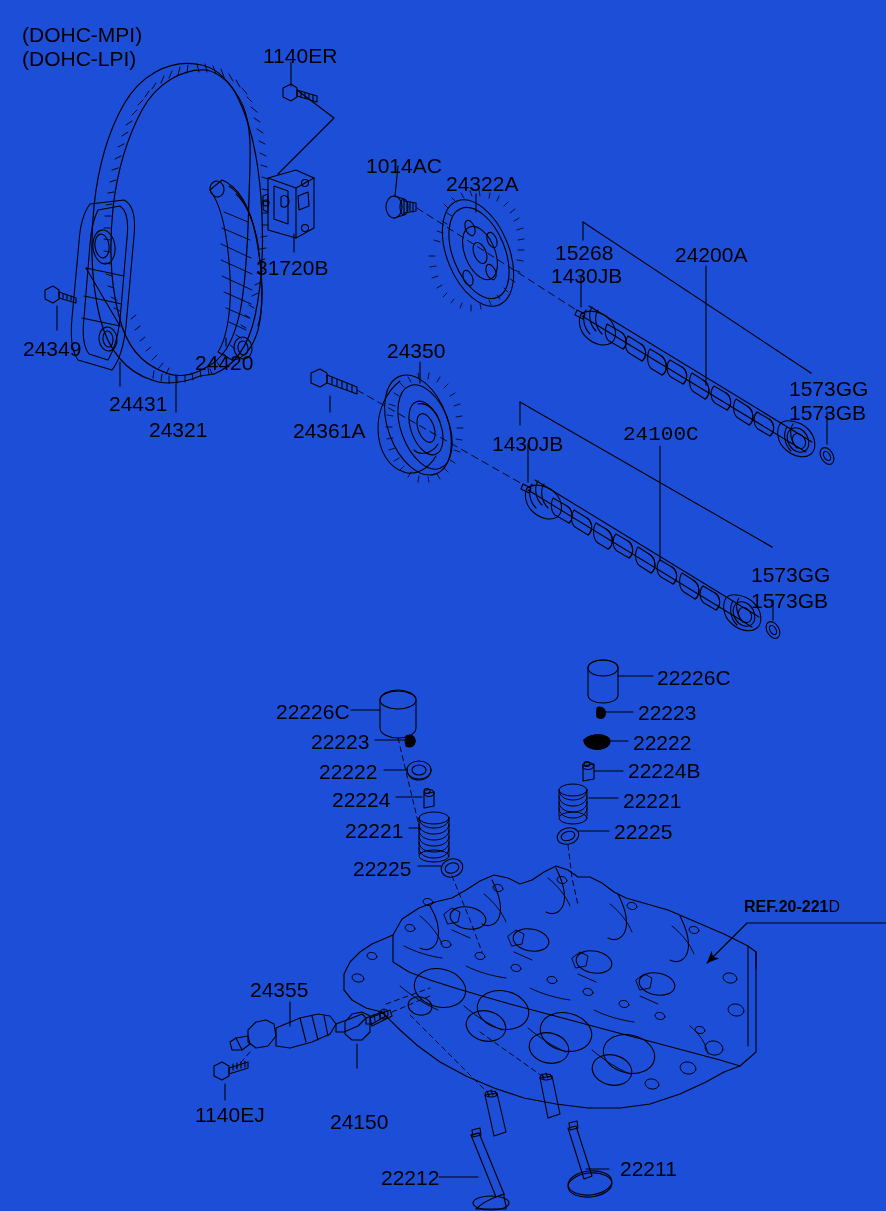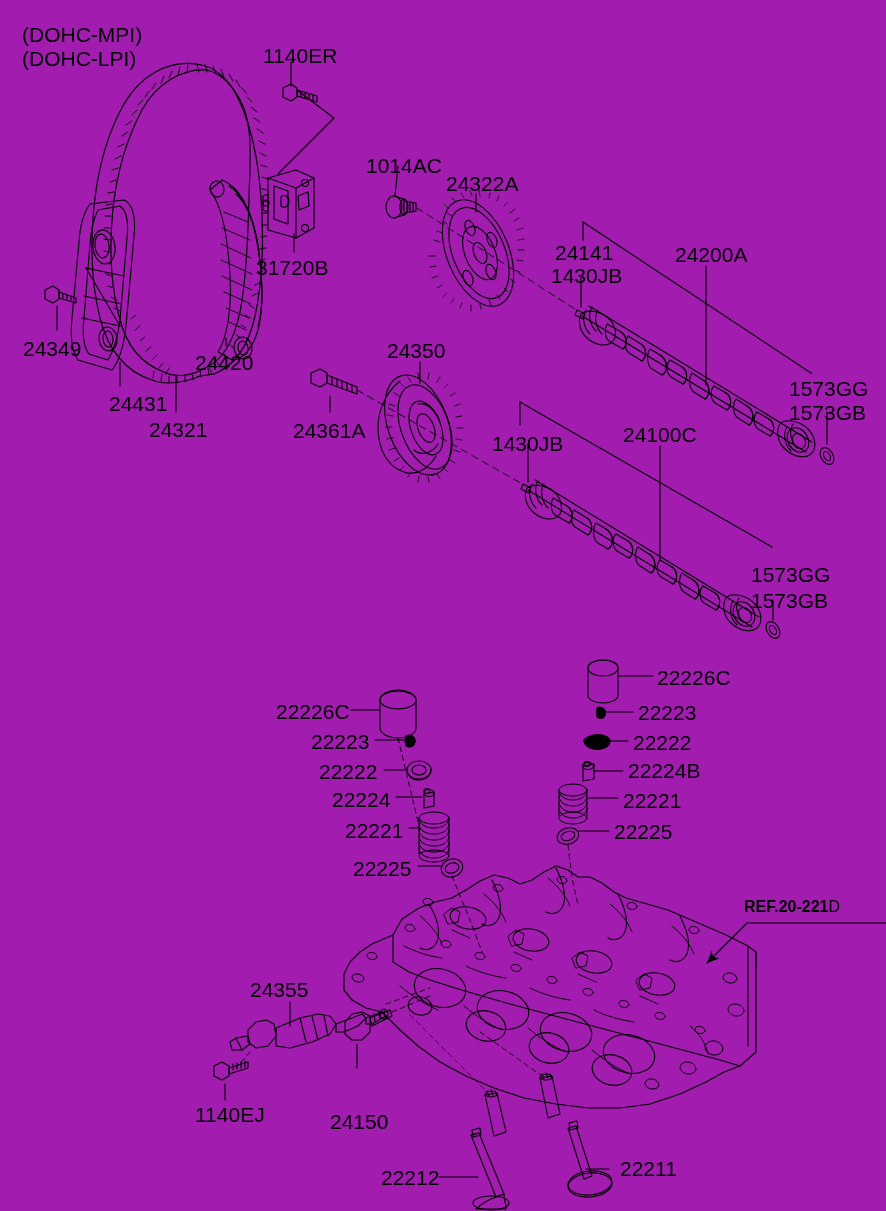--- a/index.html
+++ b/index.html
@@ -5,21 +5,21 @@
 <style>
   html,body{margin:0;padding:0;background:#ffffff;}
   body{
     font-family:"Liberation Sans", sans-serif;
     -webkit-font-smoothing:antialiased;
   }
   #sheet{
     position:relative;
     width:886px;
     height:1211px;
-    background:#a21caf;
+    background:#1d4ed8;
     overflow:hidden;
   }
   #artwork{position:absolute;left:0;top:0;width:886px;height:1211px;}
   .lbl{
     position:absolute;
     font-family:"Liberation Sans", sans-serif;
     font-size:21px;
     line-height:23px;
     color:#000000;
     white-space:nowrap;
@@ -553,36 +553,36 @@
 
     </g>
   </svg>
 
   <div class="variant" style="left:22px;top:22px;">(DOHC-MPI)</div>
   <div class="variant" style="left:22px;top:46px;">(DOHC-LPI)</div>
 
   <div class="lbl" style="left:263px;top:44px;">1140ER</div>
   <div class="lbl" style="left:366px;top:154px;">1014AC</div>
   <div class="lbl" style="left:446px;top:172px;">24322A</div>
-  <div class="lbl" style="left:555px;top:241px;">24141</div>
+  <div class="lbl" style="left:555px;top:241px;">15268</div>
   <div class="lbl" style="left:551px;top:264px;">1430JB</div>
   <div class="lbl" style="left:675px;top:243px;">24200A</div>
   <div class="lbl" style="left:789px;top:377px;">1573GG</div>
   <div class="lbl" style="left:789px;top:401px;">1573GB</div>
 
   <div class="lbl" style="left:256px;top:256px;">31720B</div>
   <div class="lbl" style="left:23px;top:337px;">24349</div>
   <div class="lbl" style="left:109px;top:392px;">24431</div>
   <div class="lbl" style="left:149px;top:418px;">24321</div>
   <div class="lbl" style="left:195px;top:351px;">24420</div>
 
   <div class="lbl" style="left:387px;top:339px;">24350</div>
   <div class="lbl" style="left:293px;top:419px;text-align:center;">24361A</div>
   <div class="lbl" style="left:492px;top:432px;">1430JB</div>
-  <div class="lbl" style="left:623px;top:423px;">24100C</div>
+  <div class="lbl" style="left:623px;top:423px;font-family:Liberation Mono, monospace;">24100C</div>
   <div class="lbl" style="left:751px;top:563px;">1573GG</div>
   <div class="lbl" style="left:751px;top:589px;">1573GB</div>
 
   <div class="lbl" style="left:657px;top:666px;">22226C</div>
   <div class="lbl" style="left:638px;top:701px;">22223</div>
   <div class="lbl" style="left:633px;top:731px;">22222</div>
   <div class="lbl" style="left:628px;top:759px;">22224B</div>
   <div class="lbl" style="left:623px;top:789px;">22221</div>
   <div class="lbl" style="left:614px;top:820px;">22225</div>
 

